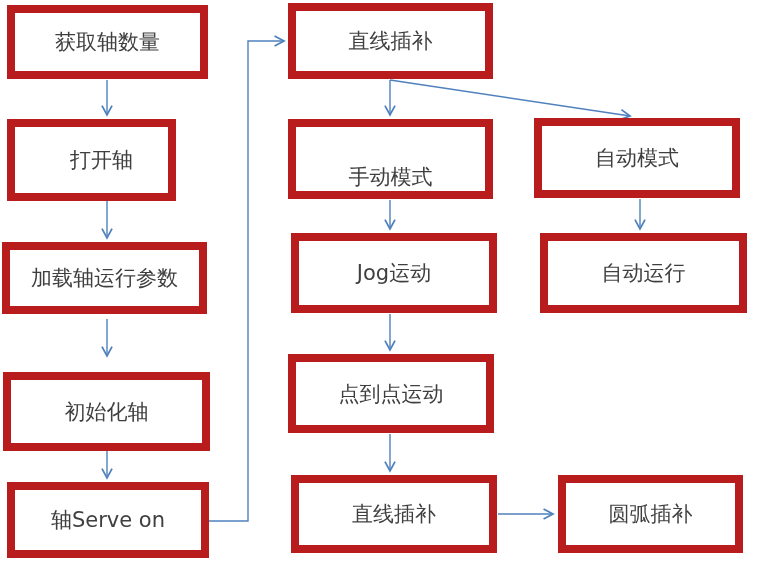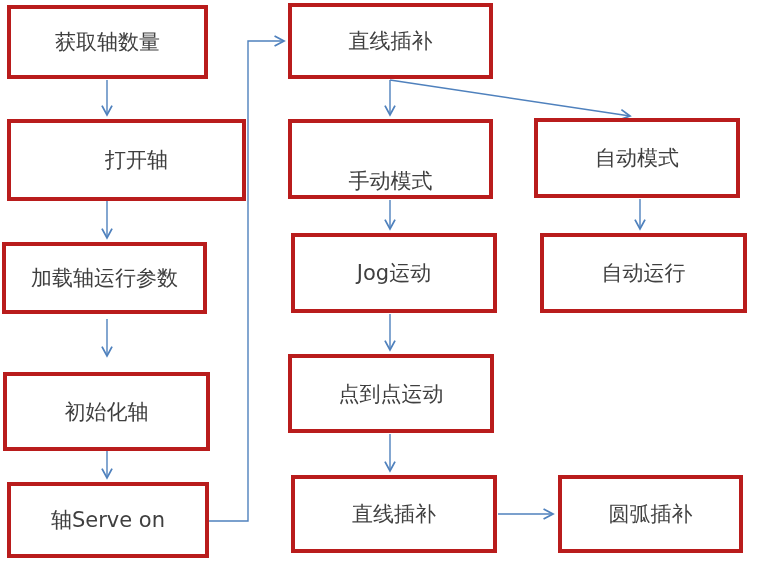--- a/index.html
+++ b/index.html
@@ -19,21 +19,21 @@
     position: absolute;
     left: 0;
     top: 0;
     width: 766px;
     height: 563px;
     pointer-events: none;
   }
   .node {
     position: absolute;
     box-sizing: border-box;
-    border: 4px solid #b91c1c;
+    border: 8px solid #b91c1c;
     background: #ffffff;
     display: flex;
     align-items: center;
     justify-content: center;
     font-size: 21px;
     color: #3f3f3f;
     text-align: center;
     white-space: nowrap;
   }
 </style>
@@ -61,21 +61,21 @@
       <path d="M390,434 L390,471" marker-end="url(#arrow)"></path>
       <path d="M498,514 L553,514" marker-end="url(#arrow)"></path>
       <path d="M640,199 L640,229" marker-end="url(#arrow)"></path>
     </g>
   </svg>
 
   <div class="node" style="left:7px;   top:5px;   width:201px; height:74px;">
     <span>获取轴数量</span>
   </div>
 
-  <div class="node" style="left:7px;   top:119px; width:239px; height:82px;padding-left:20px;">
+  <div class="node" style="left:7px;   top:119px; width:169px; height:82px;padding-left:20px;">
     <span>打开轴</span>
   </div>
 
   <div class="node" style="left:2px;   top:242px; width:205px; height:72px;">
     <span>加载轴运行参数</span>
   </div>
 
   <div class="node" style="left:3px;   top:372px; width:207px; height:79px;">
     <span>初始化轴</span>
   </div>

